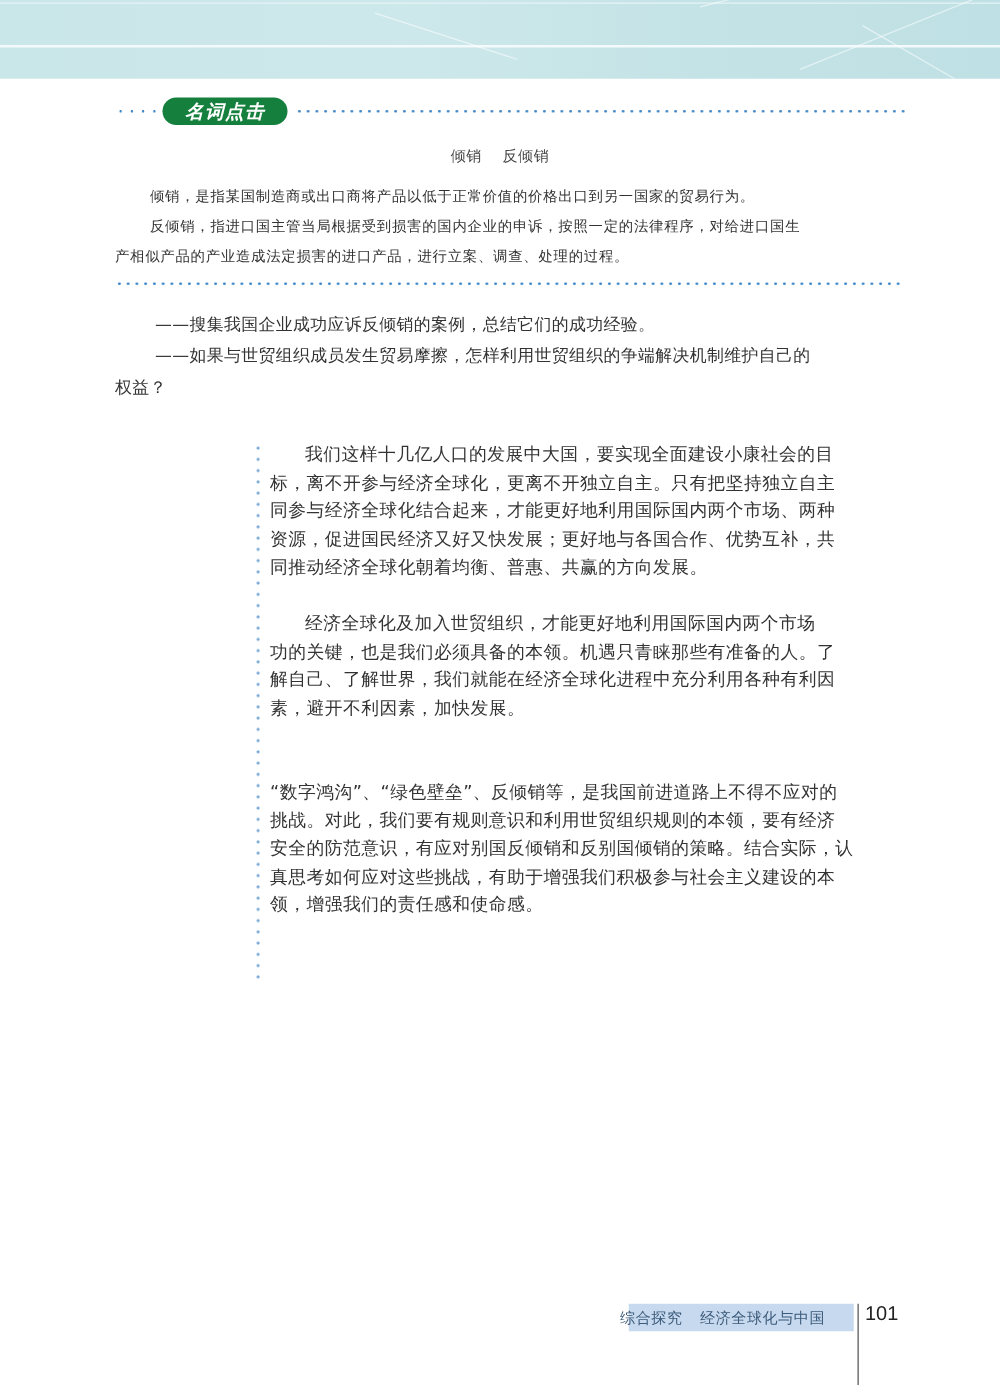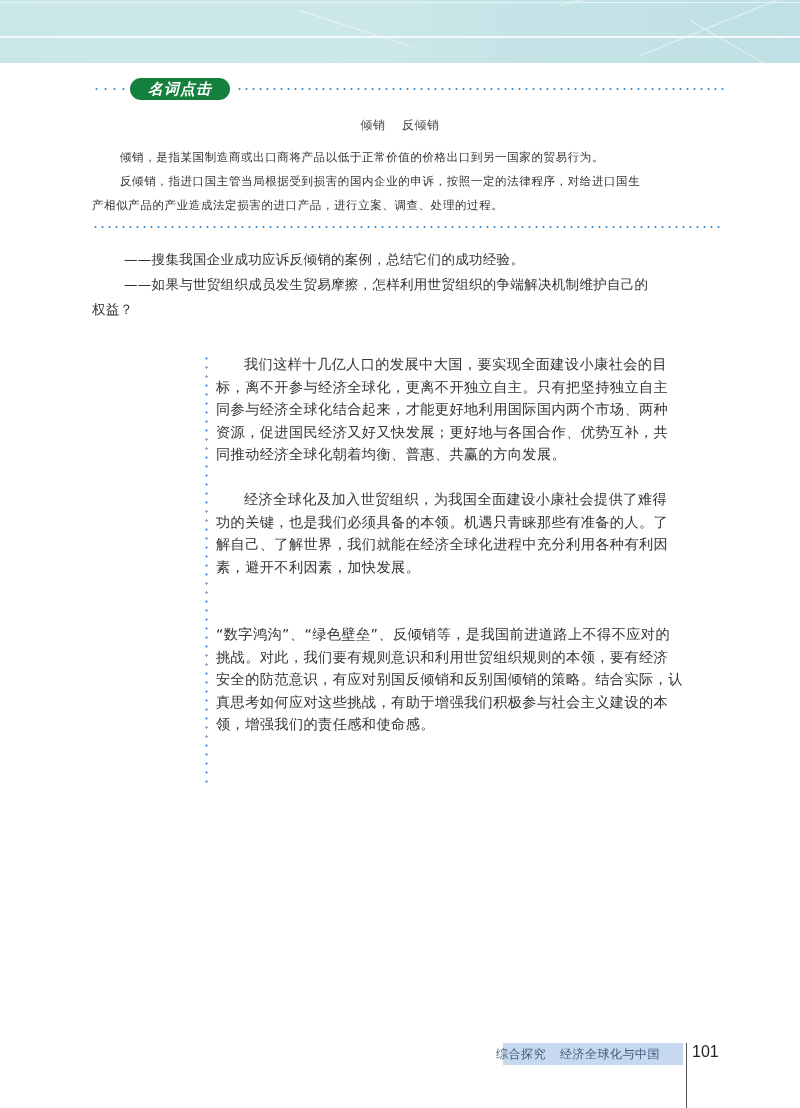--- a/index.html
+++ b/index.html
@@ -104,21 +104,21 @@
 
 <div class="para p1">
   <p class="indent">我们这样十几亿人口的发展中大国，要实现全面建设小康社会的目</p>
   <p>标，离不开参与经济全球化，更离不开独立自主。只有把坚持独立自主</p>
   <p>同参与经济全球化结合起来，才能更好地利用国际国内两个市场、两种</p>
   <p>资源，促进国民经济又好又快发展；更好地与各国合作、优势互补，共</p>
   <p>同推动经济全球化朝着均衡、普惠、共赢的方向发展。</p>
 </div>
 
 <div class="para p2">
-  <p class="indent">经济全球化及加入世贸组织，为我国全面建设小康社会提供了难得</p>
+  <p class="indent">经济全球化及加入世贸组织，才能更好地利用国际国内两个市场</p>
   <p>功的关键，也是我们必须具备的本领。机遇只青睐那些有准备的人。了</p>
   <p>解自己、了解世界，我们就能在经济全球化进程中充分利用各种有利因</p>
   <p>素，避开不利因素，加快发展。</p>
 </div>
 
 <div class="para p3">
   <p>“数字鸿沟”、“绿色壁垒”、反倾销等，是我国前进道路上不得不应对的</p>
   <p>挑战。对此，我们要有规则意识和利用世贸组织规则的本领，要有经济</p>
   <p>安全的防范意识，有应对别国反倾销和反别国倾销的策略。结合实际，认</p>
   <p>真思考如何应对这些挑战，有助于增强我们积极参与社会主义建设的本</p>

